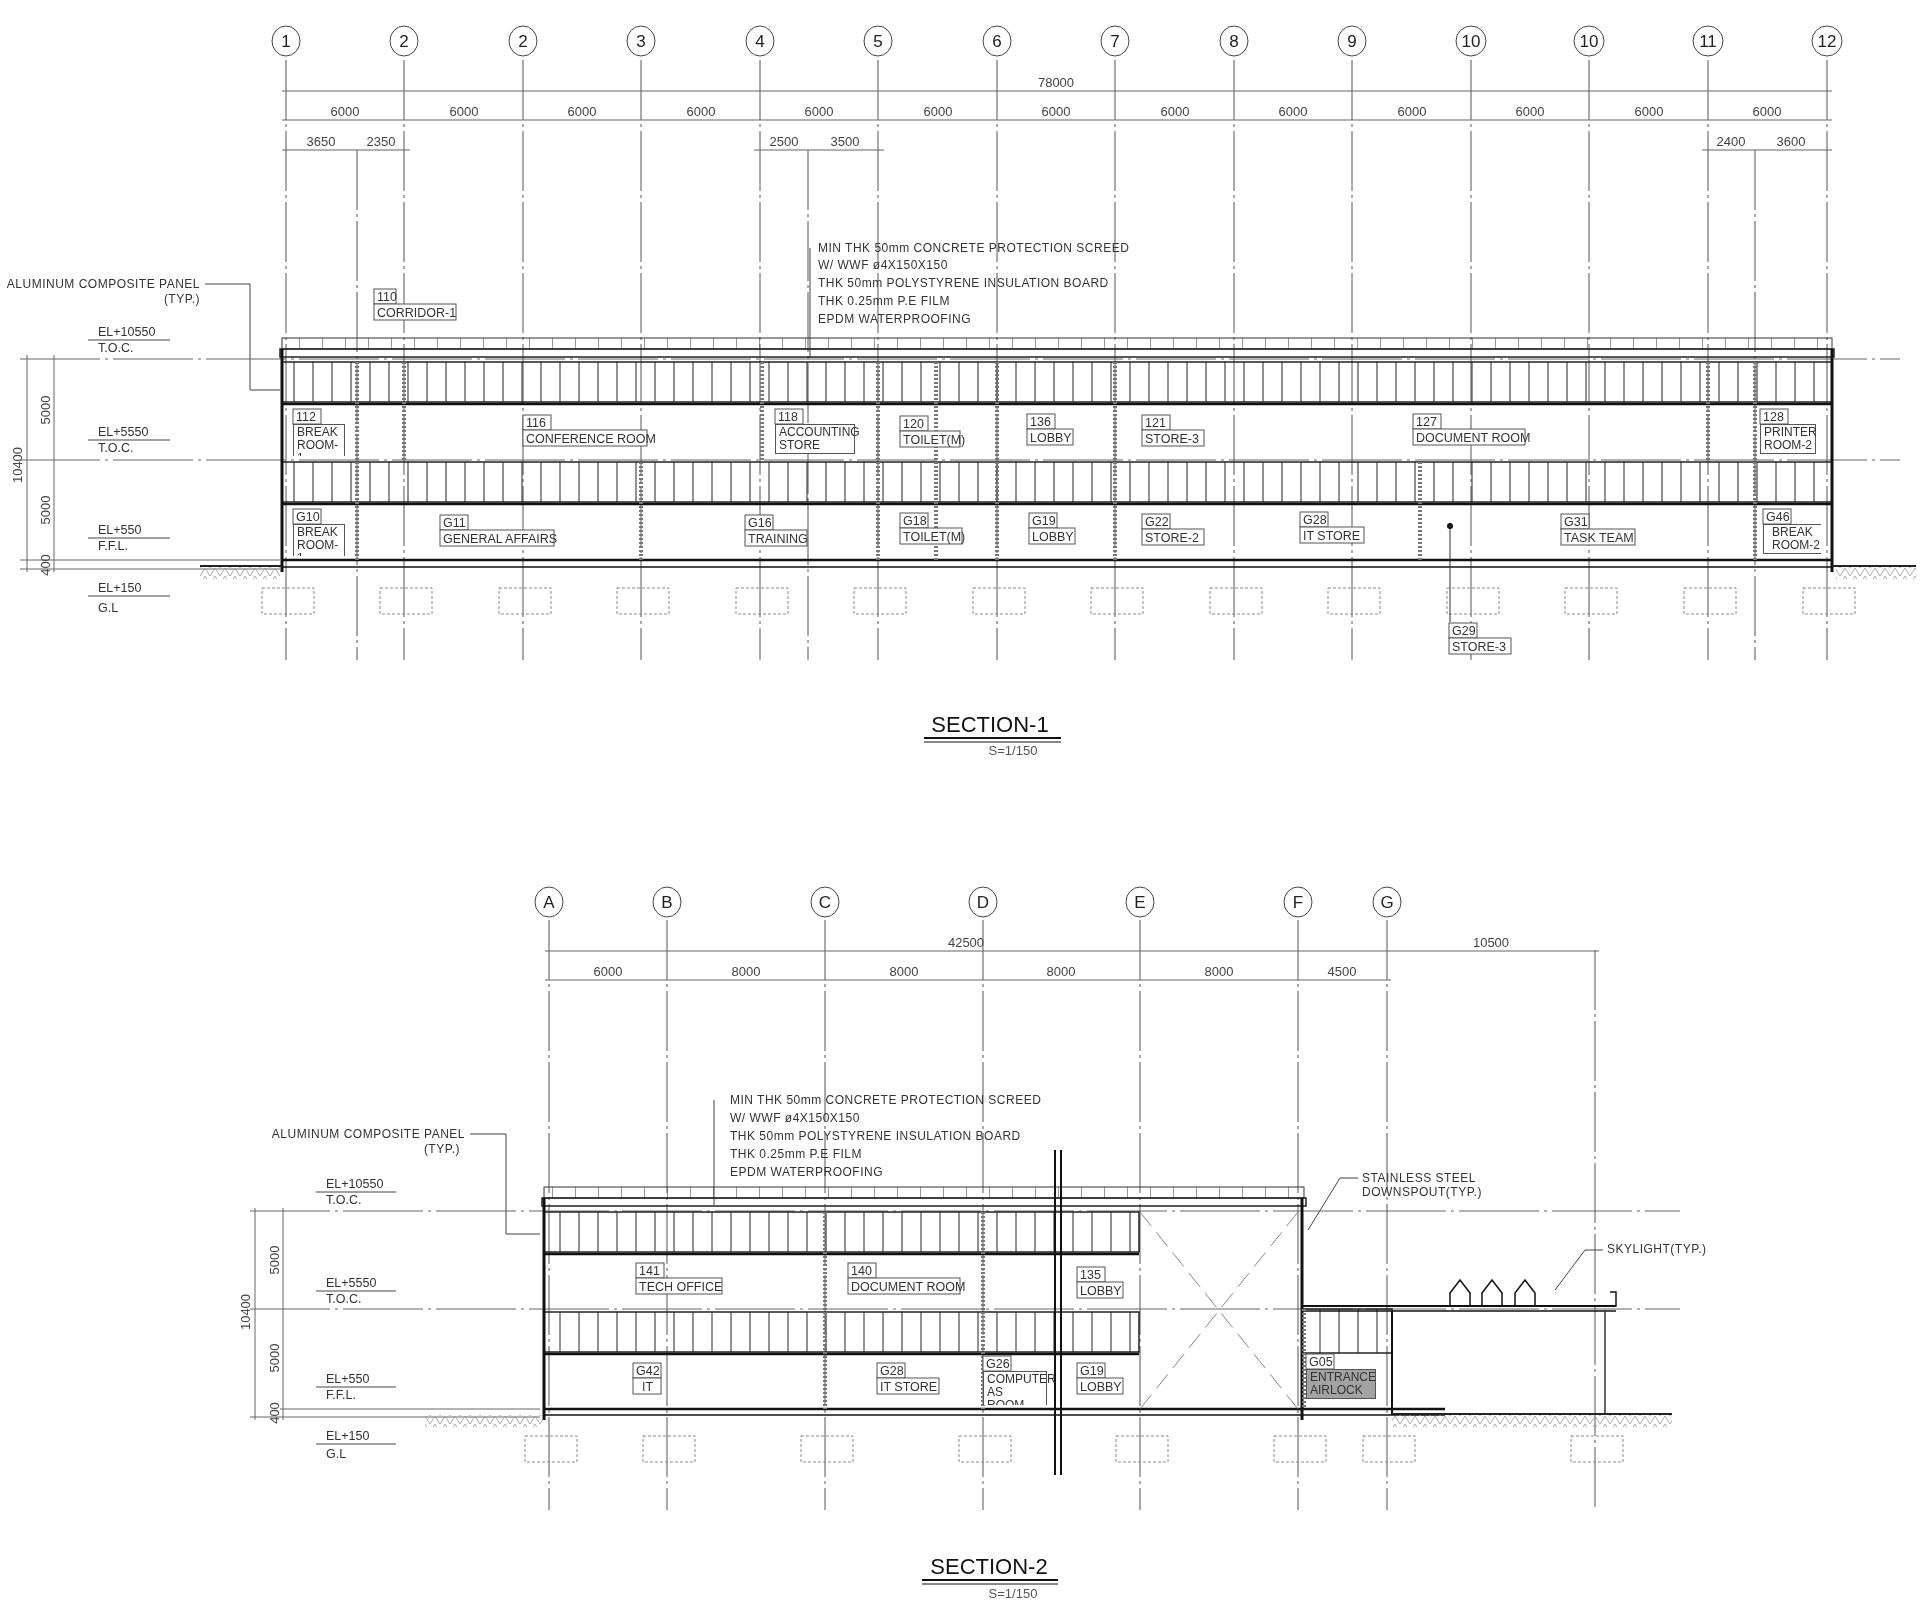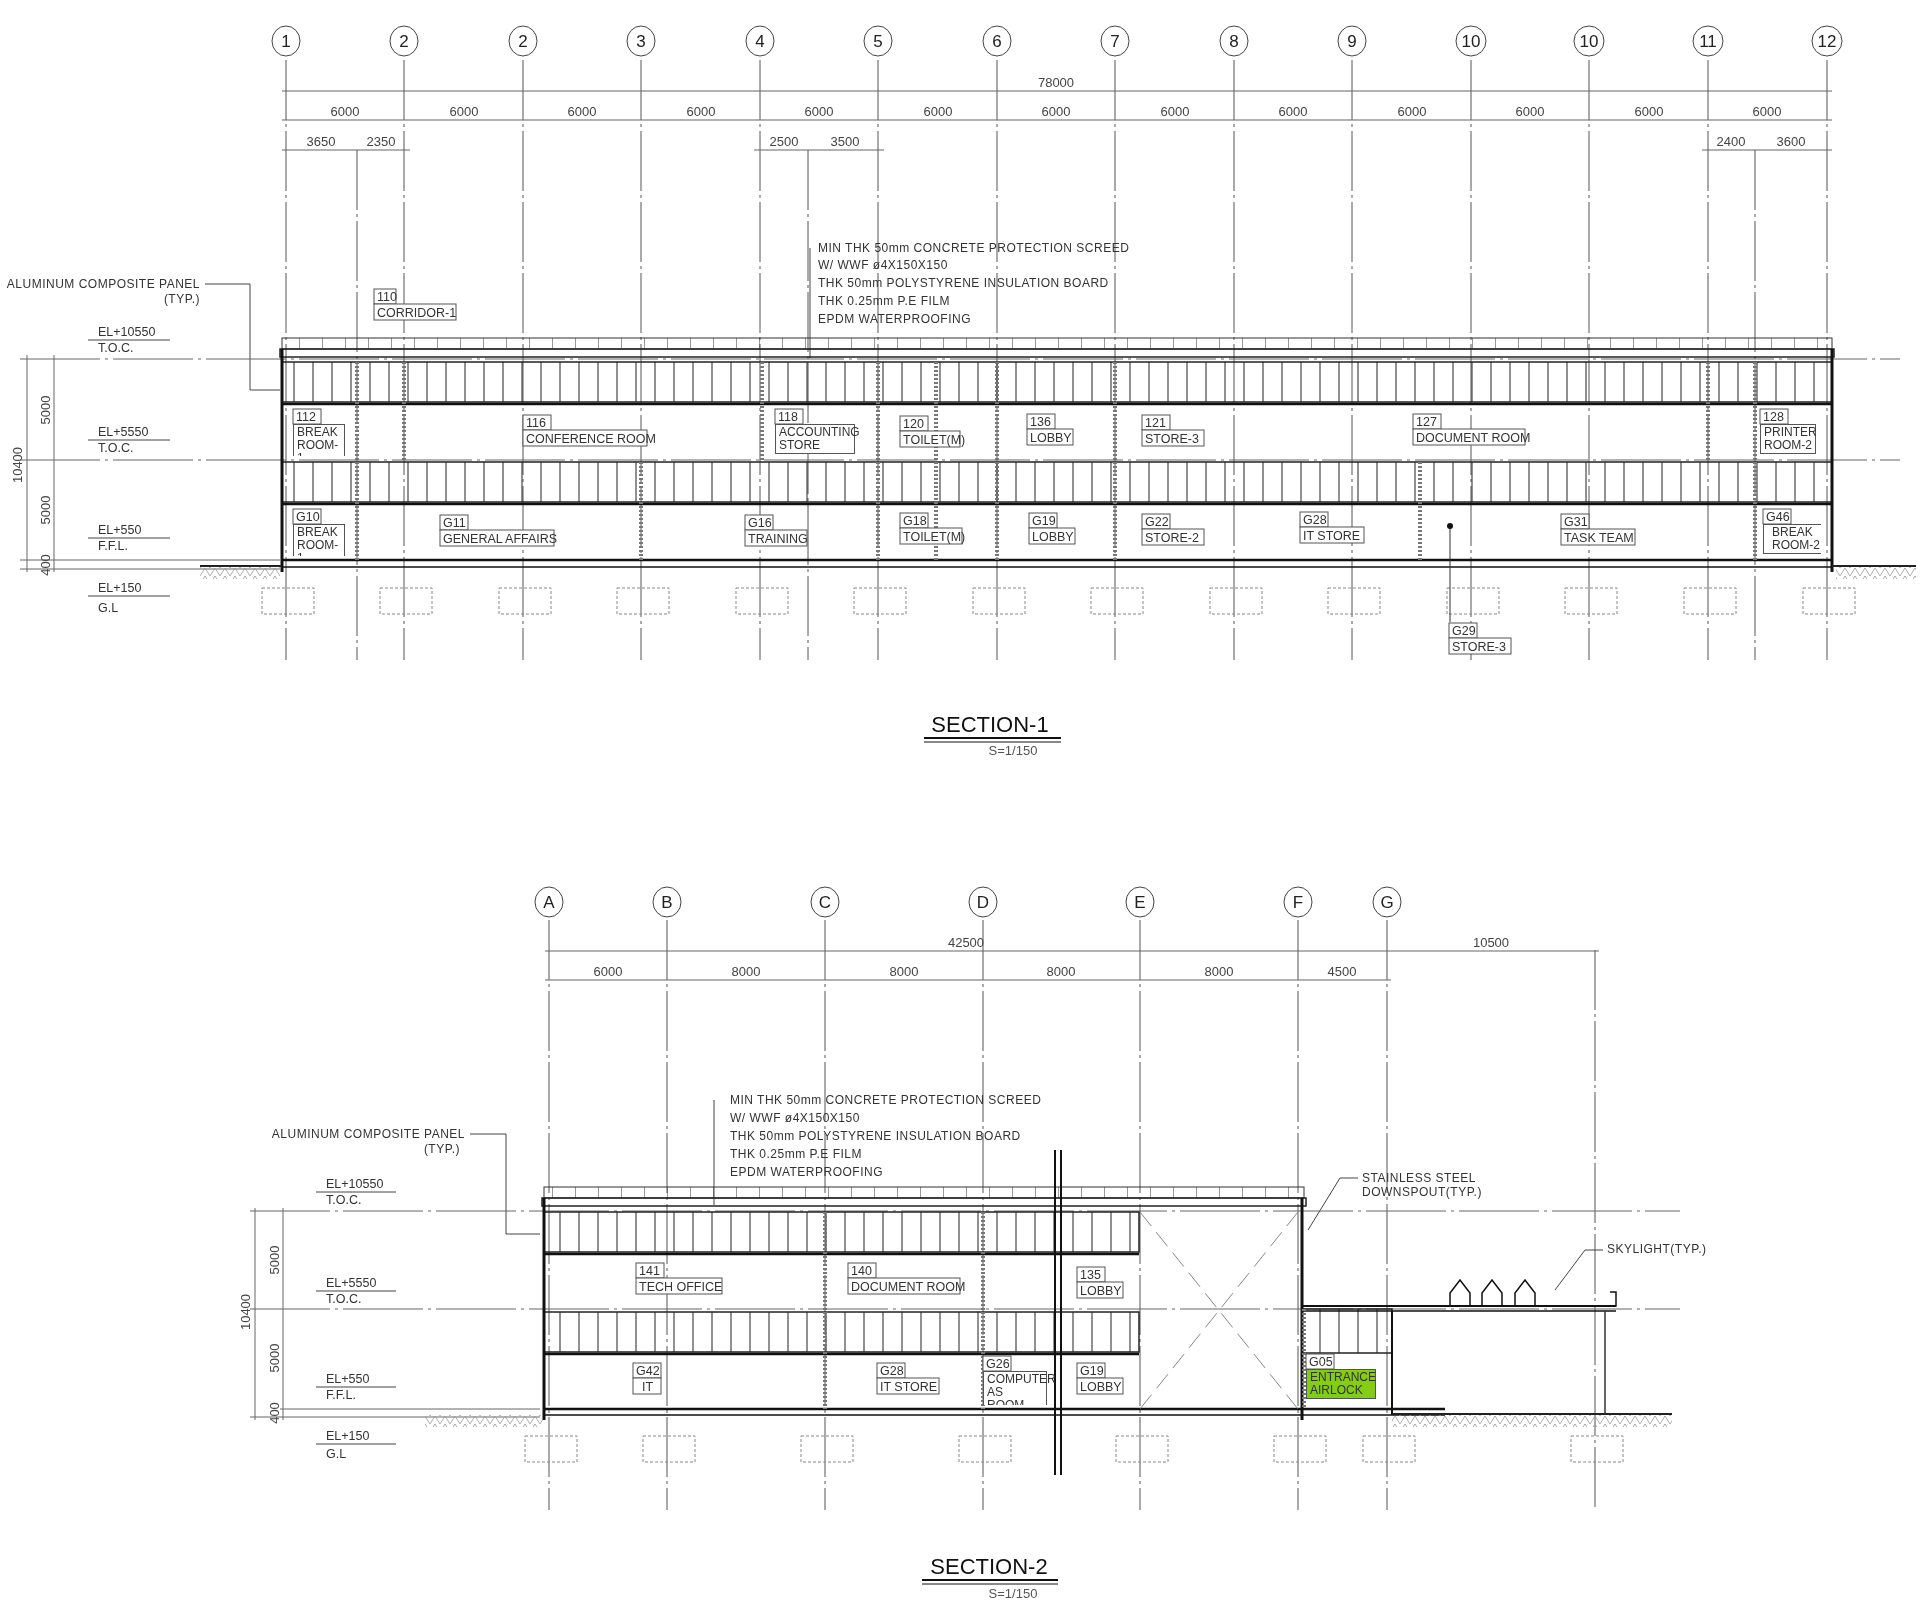--- a/index.html
+++ b/index.html
@@ -547,21 +547,21 @@
         </g>
       <g>
           <rect x="1077" y="1363" width="28" height="15" fill="#fff" stroke="#555"></rect>
           <text class="t lbl" x="1080" y="1375">G19</text>
           <rect x="1077" y="1378" width="46" height="16" fill="#fff" stroke="#555"></rect>
           <text class="t lbl" x="1080" y="1391">LOBBY</text>
         </g>
       <g>
           <rect x="1306" y="1354" width="28" height="15" fill="#fff" stroke="#555"></rect>
           <text class="t lbl" x="1309" y="1366">G05</text>
-          <foreignObject x="1306" y="1369" width="80" height="34"><div xmlns="http://www.w3.org/1999/xhtml" style="border:1px solid #555;font:12px 'Liberation Sans',sans-serif;color:#333;padding:1px 3px;line-height:13px;background:#84cc16;width:62px;">ENTRANCE AIRLOCK</div></foreignObject>
+          <foreignObject x="1306" y="1369" width="80" height="34"><div xmlns="http://www.w3.org/1999/xhtml" style="border:1px solid #555;font:12px 'Liberation Sans',sans-serif;color:#333;padding:1px 3px;line-height:13px;background:#a3a3a3;width:62px;">ENTRANCE AIRLOCK</div></foreignObject>
         </g>
     </g>
 
     <g>
       <text class="t title" x="989" y="1574" text-anchor="middle">SECTION-2</text>
       <line x1="922" y1="1580" x2="1058" y2="1580" stroke="#111" stroke-width="2"></line>
       <line x1="922" y1="1584" x2="1058" y2="1584" stroke="#111" stroke-width="1"></line>
       <text class="t scale" x="1013" y="1598" text-anchor="middle">S=1/150</text>
     </g>
   </g>

